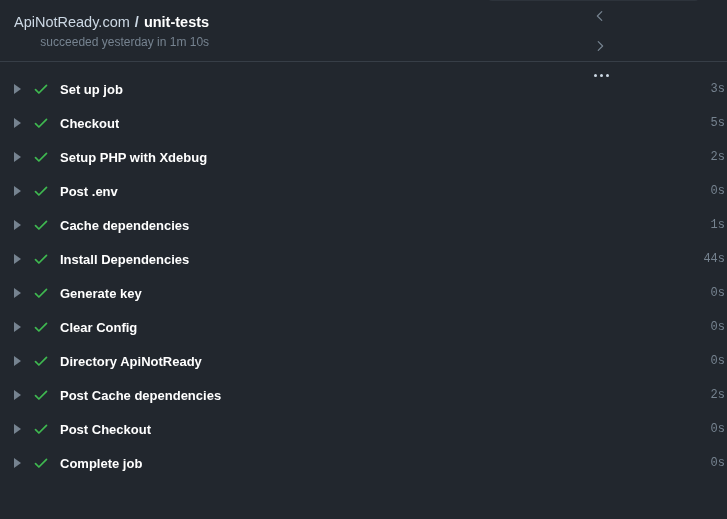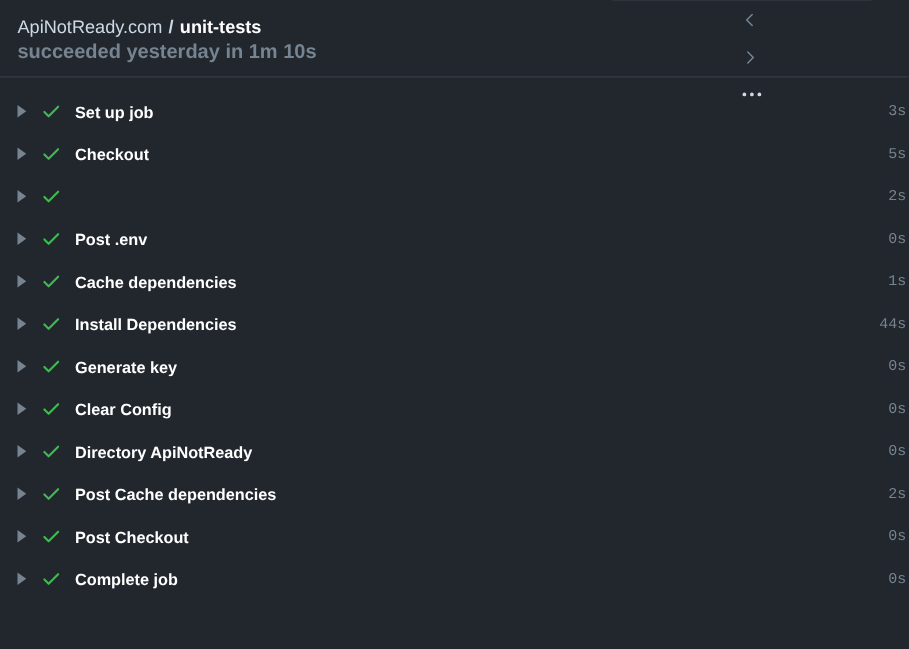--- a/index.html
+++ b/index.html
@@ -27,20 +27,21 @@
     align-items: center;
     padding: 0 14px 0 14px;
   }
   .header-titles {
     display: flex;
     flex-direction: column;
     justify-content: center;
     min-width: 0;
     flex: 0 0 auto;
     padding-top: 1px;
+    text-align: right;
   }
   .title-line {
     font-size: 14.5px;
     line-height: 18px;
     color: #cdd9e5;
     white-space: nowrap;
   }
   .title-repo {
     font-weight: 400;
     color: #cdd9e5;
@@ -48,26 +49,25 @@
   .title-sep {
     font-weight: 700;
     color: #cdd9e5;
     margin: 0 1px;
   }
   .title-job {
     font-weight: 700;
     color: #ffffff;
   }
   .subtitle-line {
-    font-size: 16px;
+    font-size: 12px;
     line-height: 16px;
     color: #768390;
     margin-top: 3px;
     white-space: nowrap;
-    font-weight: bold;
   }
 
   .header-right {
     margin-left: auto;
     display: flex;
     align-items: center;
     gap: 0px;
     flex-direction: column;
   }
   .search-wrap {
@@ -249,20 +249,21 @@
   </div>
     <div class="step-row">
     <span class="disclosure">
       <span class="tri"></span>
     </span>
     <span class="status-icon">
       <svg width="16" height="16" viewBox="0 0 16 16" fill="none">
         <path d="M2.5 8.6l3.4 3.4L13.5 4.4" stroke="#3fb950" stroke-width="1.7" stroke-linecap="round" stroke-linejoin="round"></path>
       </svg>
     </span>
+    <span class="step-label">Setup PHP with Xdebug</span>
     <span class="step-duration">2s</span>
   </div>
     <div class="step-row">
     <span class="disclosure">
       <span class="tri"></span>
     </span>
     <span class="status-icon">
       <svg width="16" height="16" viewBox="0 0 16 16" fill="none">
         <path d="M2.5 8.6l3.4 3.4L13.5 4.4" stroke="#3fb950" stroke-width="1.7" stroke-linecap="round" stroke-linejoin="round"></path>
       </svg>

